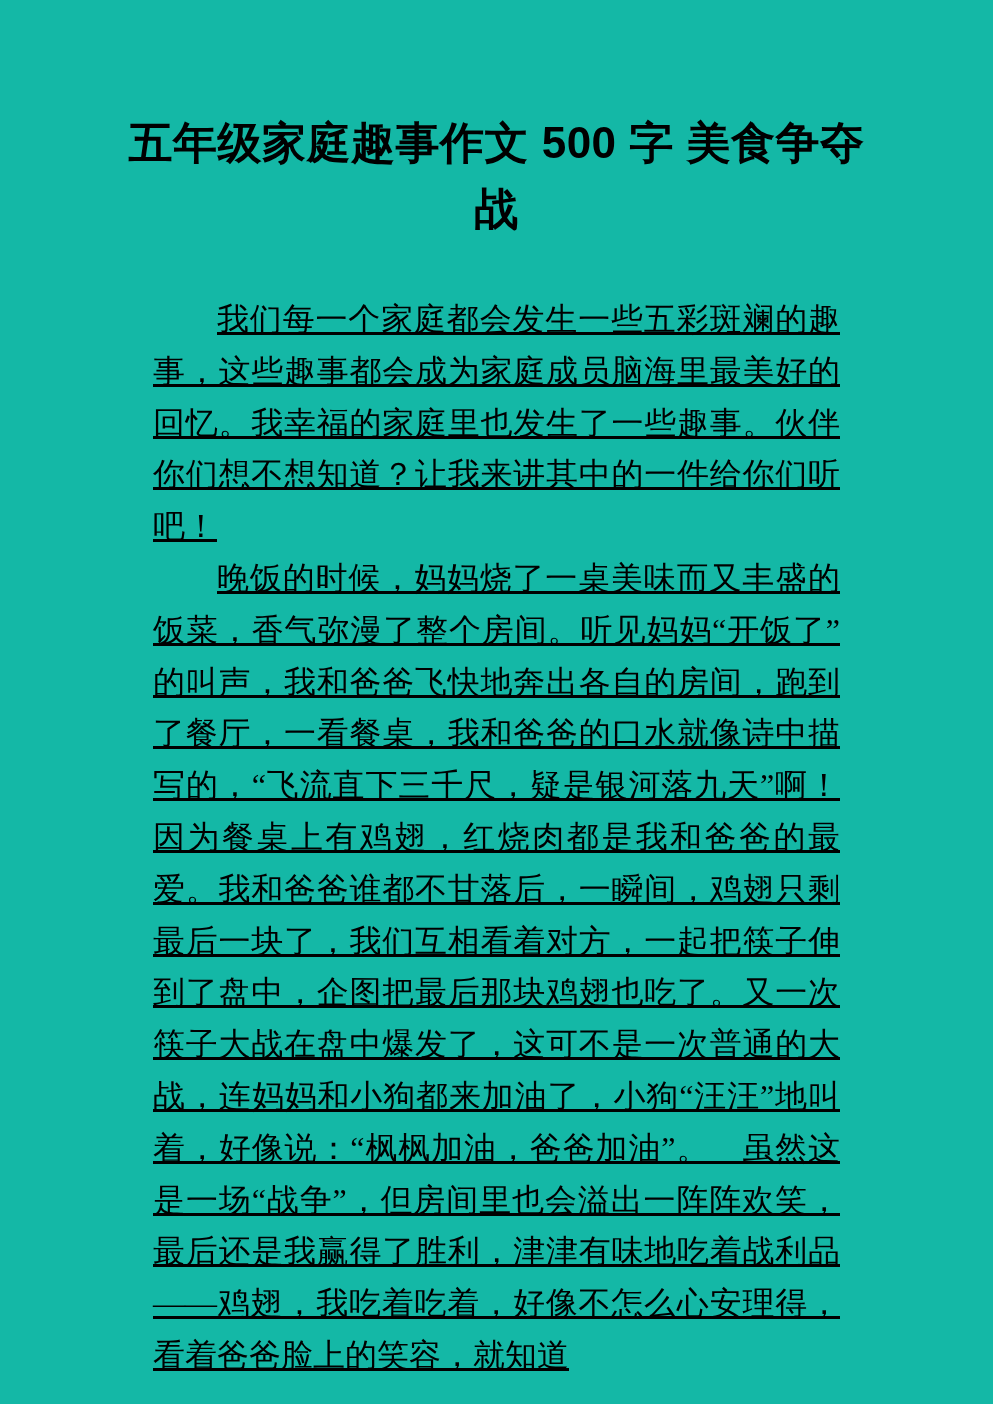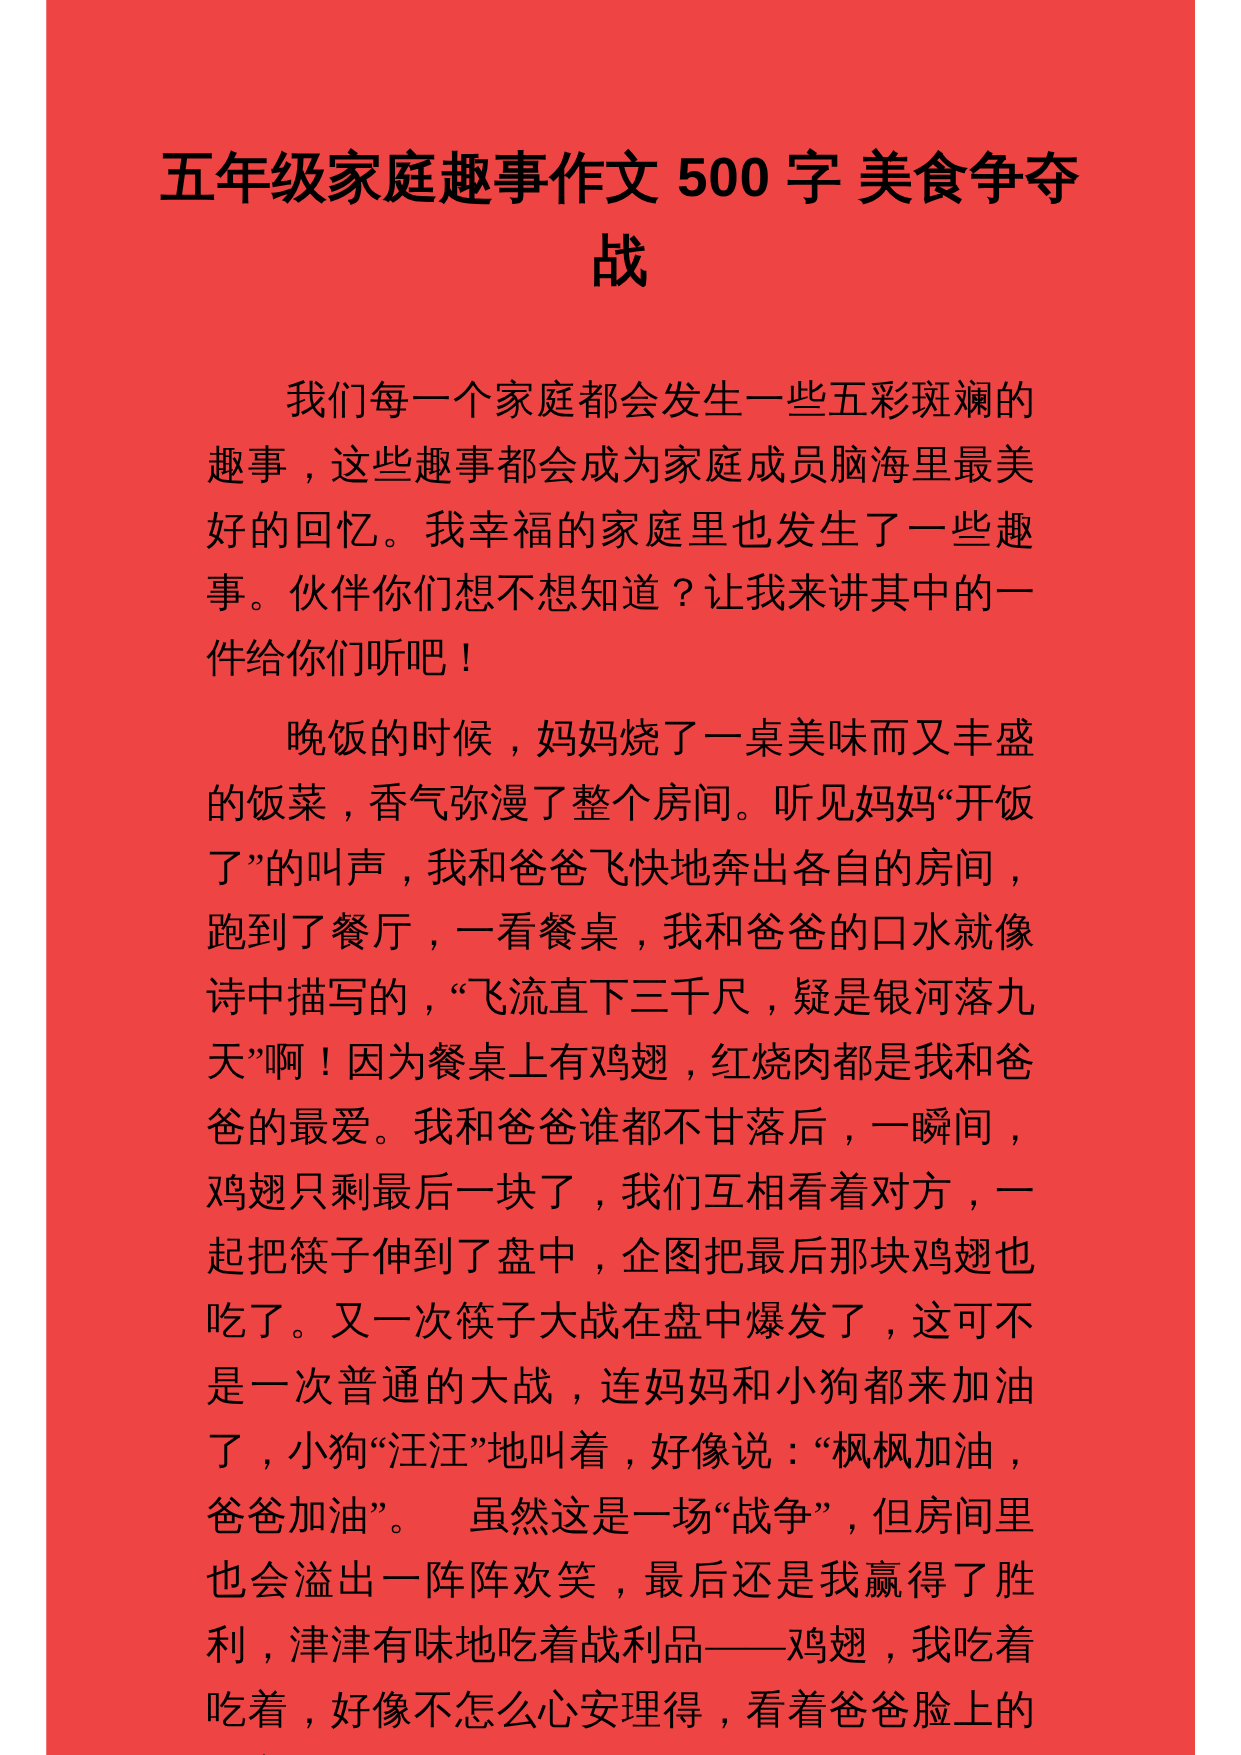--- a/index.html
+++ b/index.html
@@ -2,24 +2,24 @@
 <html lang="zh"><head>
 <meta charset="utf-8">
 <style>
   html, body {
     margin: 0;
     padding: 0;
     background: #ffffff;
   }
   .page {
     position: relative;
-    width: 919px;
+    width: 993px;
     height: 1404px;
     margin: 0 auto;
-    background: #ef4444;
+    background: #14b8a6;
     color: #000000;
     overflow: hidden;
   }
   .doc-title {
     margin: 110px auto 0 auto;
     width: 745px;
     font-family: "Liberation Sans", sans-serif;
     font-weight: 700;
     font-size: 44px;
     line-height: 66px;
@@ -31,23 +31,24 @@
     width: 687px;
     margin: 52px auto 0 auto;
     font-family: "Liberation Serif", serif;
     font-size: 32px;
     line-height: 51.8px;
     text-align: justify;
     text-justify: inter-ideograph;
     color: #000000;
   }
   .doc-body p {
-    margin: 12px;
+    margin: 0;
     padding: 0;
     text-indent: 2em;
+    text-decoration: underline;
   }
 </style>
 </head>
 <body>
 
 <main class="page">
 
   <h1 class="doc-title">
     <span style="display:block">五年级家庭趣事作文 500 字 美食争夺</span>
     <span style="display:block">战</span>

